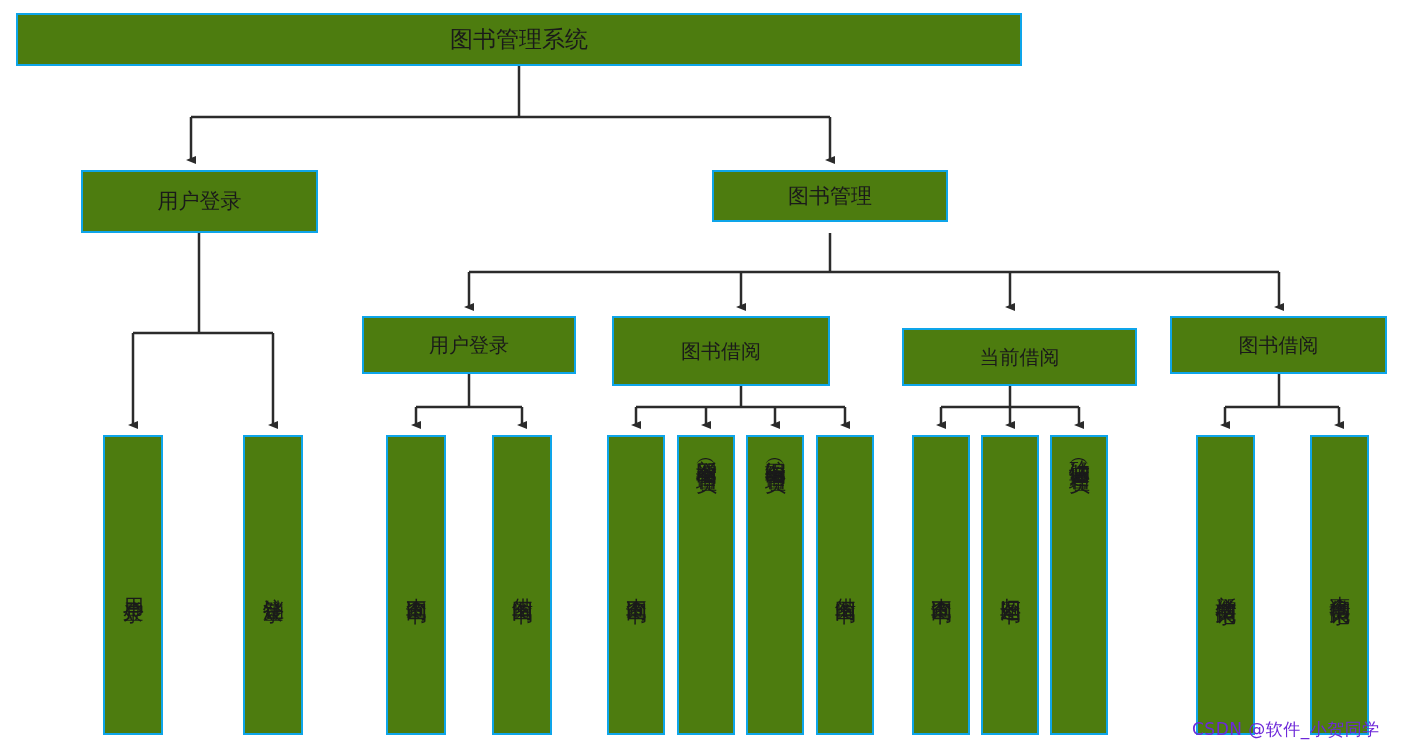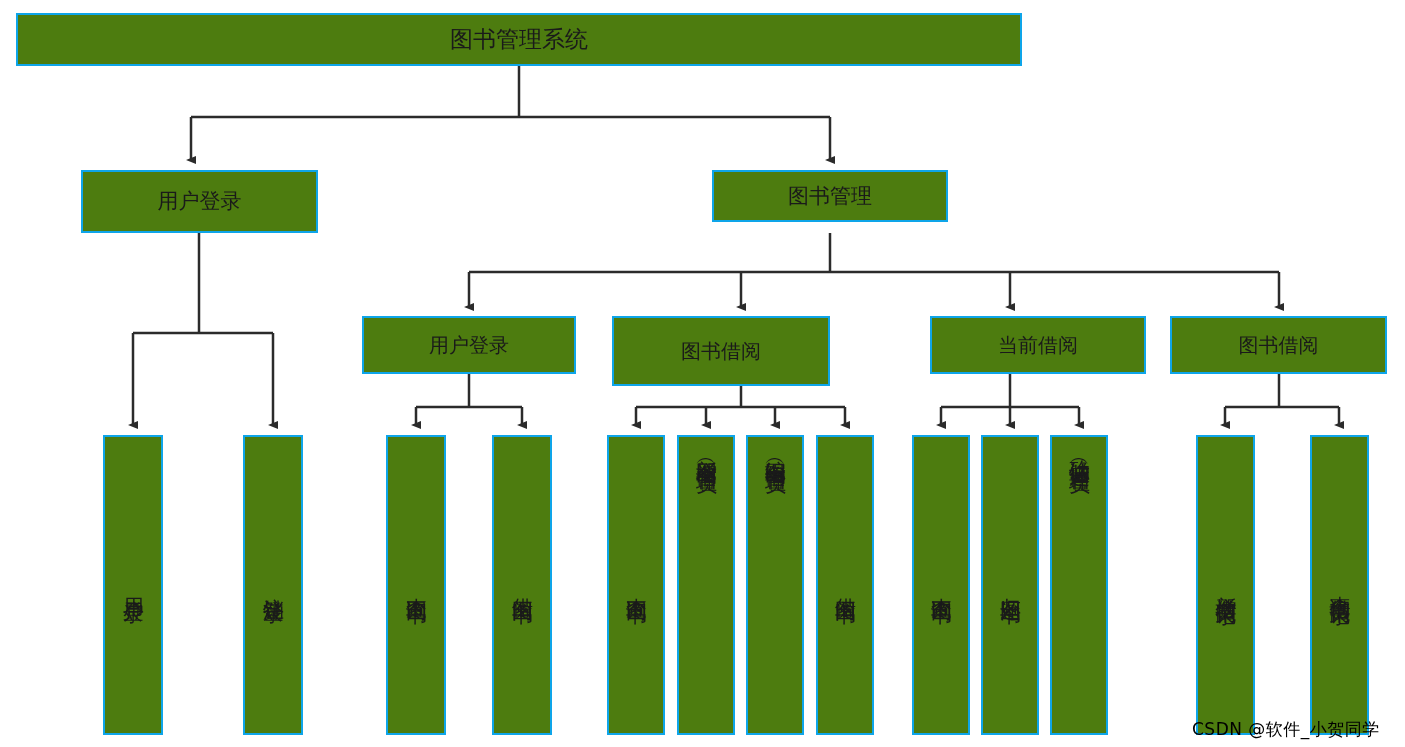--- a/index.html
+++ b/index.html
@@ -58,21 +58,21 @@
   .node.leaf.topalign {
     justify-content: flex-start;
   }
   .label {
     display: block;
     white-space: nowrap;
   }
   .watermark {
     position: absolute;
     font-size: 17px;
-    color: #000000;
+    color: #6d28d9;
     white-space: nowrap;
     letter-spacing: 0.5px;
   }
 </style>
 </head>
 <body>
 
 <div id="canvas">
 
   <svg class="edges" viewBox="0 0 1405 747">
@@ -140,21 +140,21 @@
   <div class="node level2" style="left:712px; top:170px; width:236px; height:52px;text-align:center;">
     <span class="label">图书管理</span>
   </div>
 
   <div class="node level3" style="left:362px; top:316px; width:214px; height:58px;">
     <span class="label">用户登录</span>
   </div>
   <div class="node level3" style="left:612px; top:316px; width:218px; height:70px;">
     <span class="label">图书借阅</span>
   </div>
-  <div class="node level3" style="left:902px; top:316px; width:216px; height:58px;margin-left:28px;">
+  <div class="node level3" style="left:902px; top:328px; width:235px; height:58px;">
     <span class="label">当前借阅</span>
   </div>
   <div class="node level3" style="left:1170px; top:316px; width:217px; height:58px;">
     <span class="label">图书借阅</span>
   </div>
 
   <div class="node leaf" style="left:103px; top:435px; width:60px; height:300px;">
     <span class="label">用户登录</span>
   </div>
   <div class="node leaf" style="left:243px; top:435px; width:60px; height:300px;">

